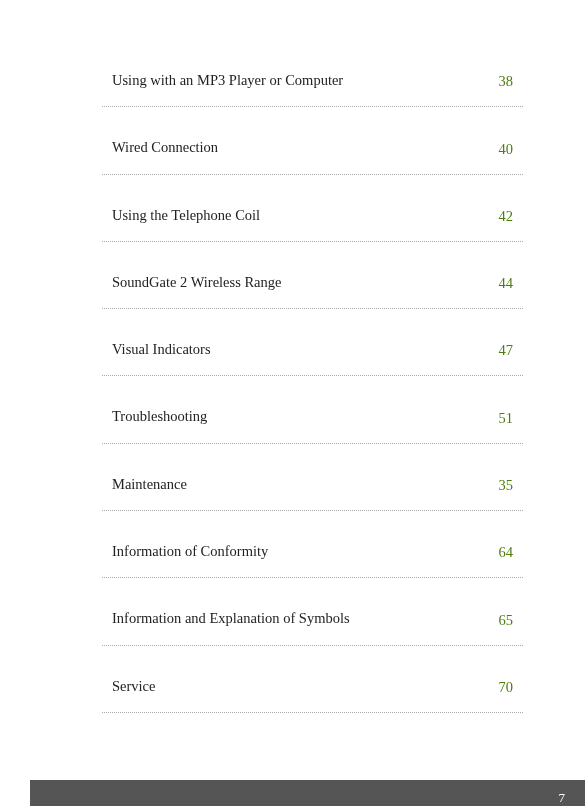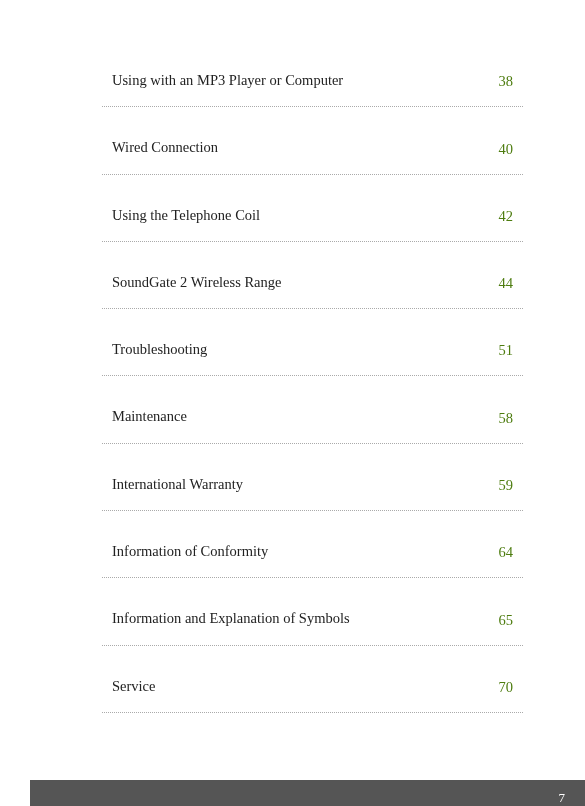--- a/index.html
+++ b/index.html
@@ -81,30 +81,30 @@
     </div>
     <div class="toc-item">
       <span class="toc-item-text">Using the Telephone Coil</span>
       <span class="toc-item-page">42</span>
     </div>
     <div class="toc-item">
       <span class="toc-item-text">SoundGate 2 Wireless Range</span>
       <span class="toc-item-page">44</span>
     </div>
     <div class="toc-item">
+      <span class="toc-item-text">Visual Indicators</span>
+      <span class="toc-item-page">47</span>
+    </div>
+    <div class="toc-item">
       <span class="toc-item-text">Troubleshooting</span>
       <span class="toc-item-page">51</span>
     </div>
     <div class="toc-item">
       <span class="toc-item-text">Maintenance</span>
-      <span class="toc-item-page">58</span>
-    </div>
-    <div class="toc-item">
-      <span class="toc-item-text">International Warranty</span>
-      <span class="toc-item-page">59</span>
+      <span class="toc-item-page">35</span>
     </div>
     <div class="toc-item">
       <span class="toc-item-text">Information of Conformity</span>
       <span class="toc-item-page">64</span>
     </div>
     <div class="toc-item">
       <span class="toc-item-text">Information and Explanation of Symbols</span>
       <span class="toc-item-page">65</span>
     </div>
     <div class="toc-item">

